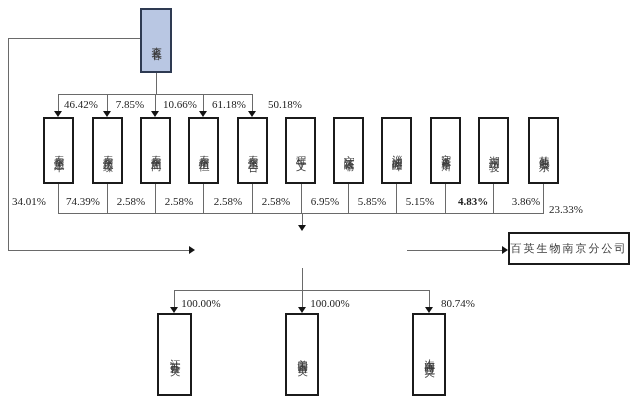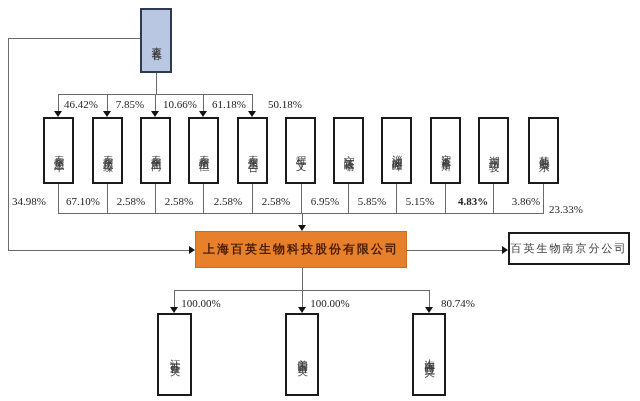--- a/index.html
+++ b/index.html
@@ -48,21 +48,21 @@
   <span class="pct" style="left:81px;top:98px;">46.42%</span>
   <span class="pct" style="left:130px;top:98px;">7.85%</span>
   <span class="pct" style="left:180px;top:98px;">10.66%</span>
   <span class="pct" style="left:229px;top:98px;">61.18%</span>
   <span class="pct" style="left:285px;top:98px;">50.18%</span>
 
   <div class="hl" style="left:8px;top:38px;width:132px;"></div>
   <div class="vl" style="left:8px;top:38px;height:212px;"></div>
   <div class="hl" style="left:8px;top:250px;width:181px;"></div>
   <div class="arrr" style="left:189px;top:246px;"></div>
-  <span class="pct" style="left:29px;top:195px;">34.98%</span>
+  <span class="pct" style="left:29px;top:195px;">34.01%</span>
 
   <div class="vbox rootbox" style="left:140px;top:8px;width:32px;height:65px;">
     <span class="vtext">查长春</span>
   </div>
 
   <div class="vbox" style="left:43px;top:117px;width:31px;height:67px;">
       <span class="vtext">泰州至本</span>
     </div>
   <div class="vbox" style="left:92px;top:117px;width:31px;height:67px;">
       <span class="vtext">泰州至臻</span>
@@ -103,35 +103,32 @@
   <div class="vl" style="left:301px;top:184px;height:29px;"></div>
   <div class="vl" style="left:348px;top:184px;height:29px;"></div>
   <div class="vl" style="left:396px;top:184px;height:29px;"></div>
   <div class="vl" style="left:445px;top:184px;height:29px;"></div>
   <div class="vl" style="left:493px;top:184px;height:29px;"></div>
   <div class="vl" style="left:543px;top:184px;height:29px;"></div>
   <div class="hl" style="left:58px;top:213px;width:486px;"></div>
   <div class="vl" style="left:302px;top:213px;height:12px;"></div>
   <div class="arrd" style="left:298px;top:225px;"></div>
 
-  <span class="pct" style="left:83px;top:195px;">67.10%</span>
+  <span class="pct" style="left:83px;top:195px;">74.39%</span>
   <span class="pct" style="left:131px;top:195px;">2.58%</span>
   <span class="pct" style="left:179px;top:195px;">2.58%</span>
   <span class="pct" style="left:228px;top:195px;">2.58%</span>
   <span class="pct" style="left:276px;top:195px;">2.58%</span>
   <span class="pct" style="left:325px;top:195px;">6.95%</span>
   <span class="pct" style="left:372px;top:195px;">5.85%</span>
   <span class="pct" style="left:420px;top:195px;">5.15%</span>
   <span class="pct" style="left:473px;top:195px;font-weight:bold;">4.83%</span>
   <span class="pct" style="left:526px;top:195px;">3.86%</span>
   <span class="pct" style="left:566px;top:203px;">23.33%</span>
 
-  <div class="companybox" style="left:195px;top:231px;width:212px;height:37px;">
-    <span class="companytext">上海百英生物科技股份有限公司</span>
-  </div>
 
   <div class="hl" style="left:407px;top:250px;width:95px;"></div>
   <div class="arrr" style="left:502px;top:246px;"></div>
   <div class="vbox" style="left:508px;top:232px;width:122px;height:33px;">
     <span class="branchtext">百英生物南京分公司</span>
   </div>
 
   <div class="vl" style="left:302px;top:268px;height:22px;"></div>
   <div class="hl" style="left:174px;top:290px;width:256px;"></div>
   <div class="vl" style="left:174px;top:290px;height:17px;"></div>

